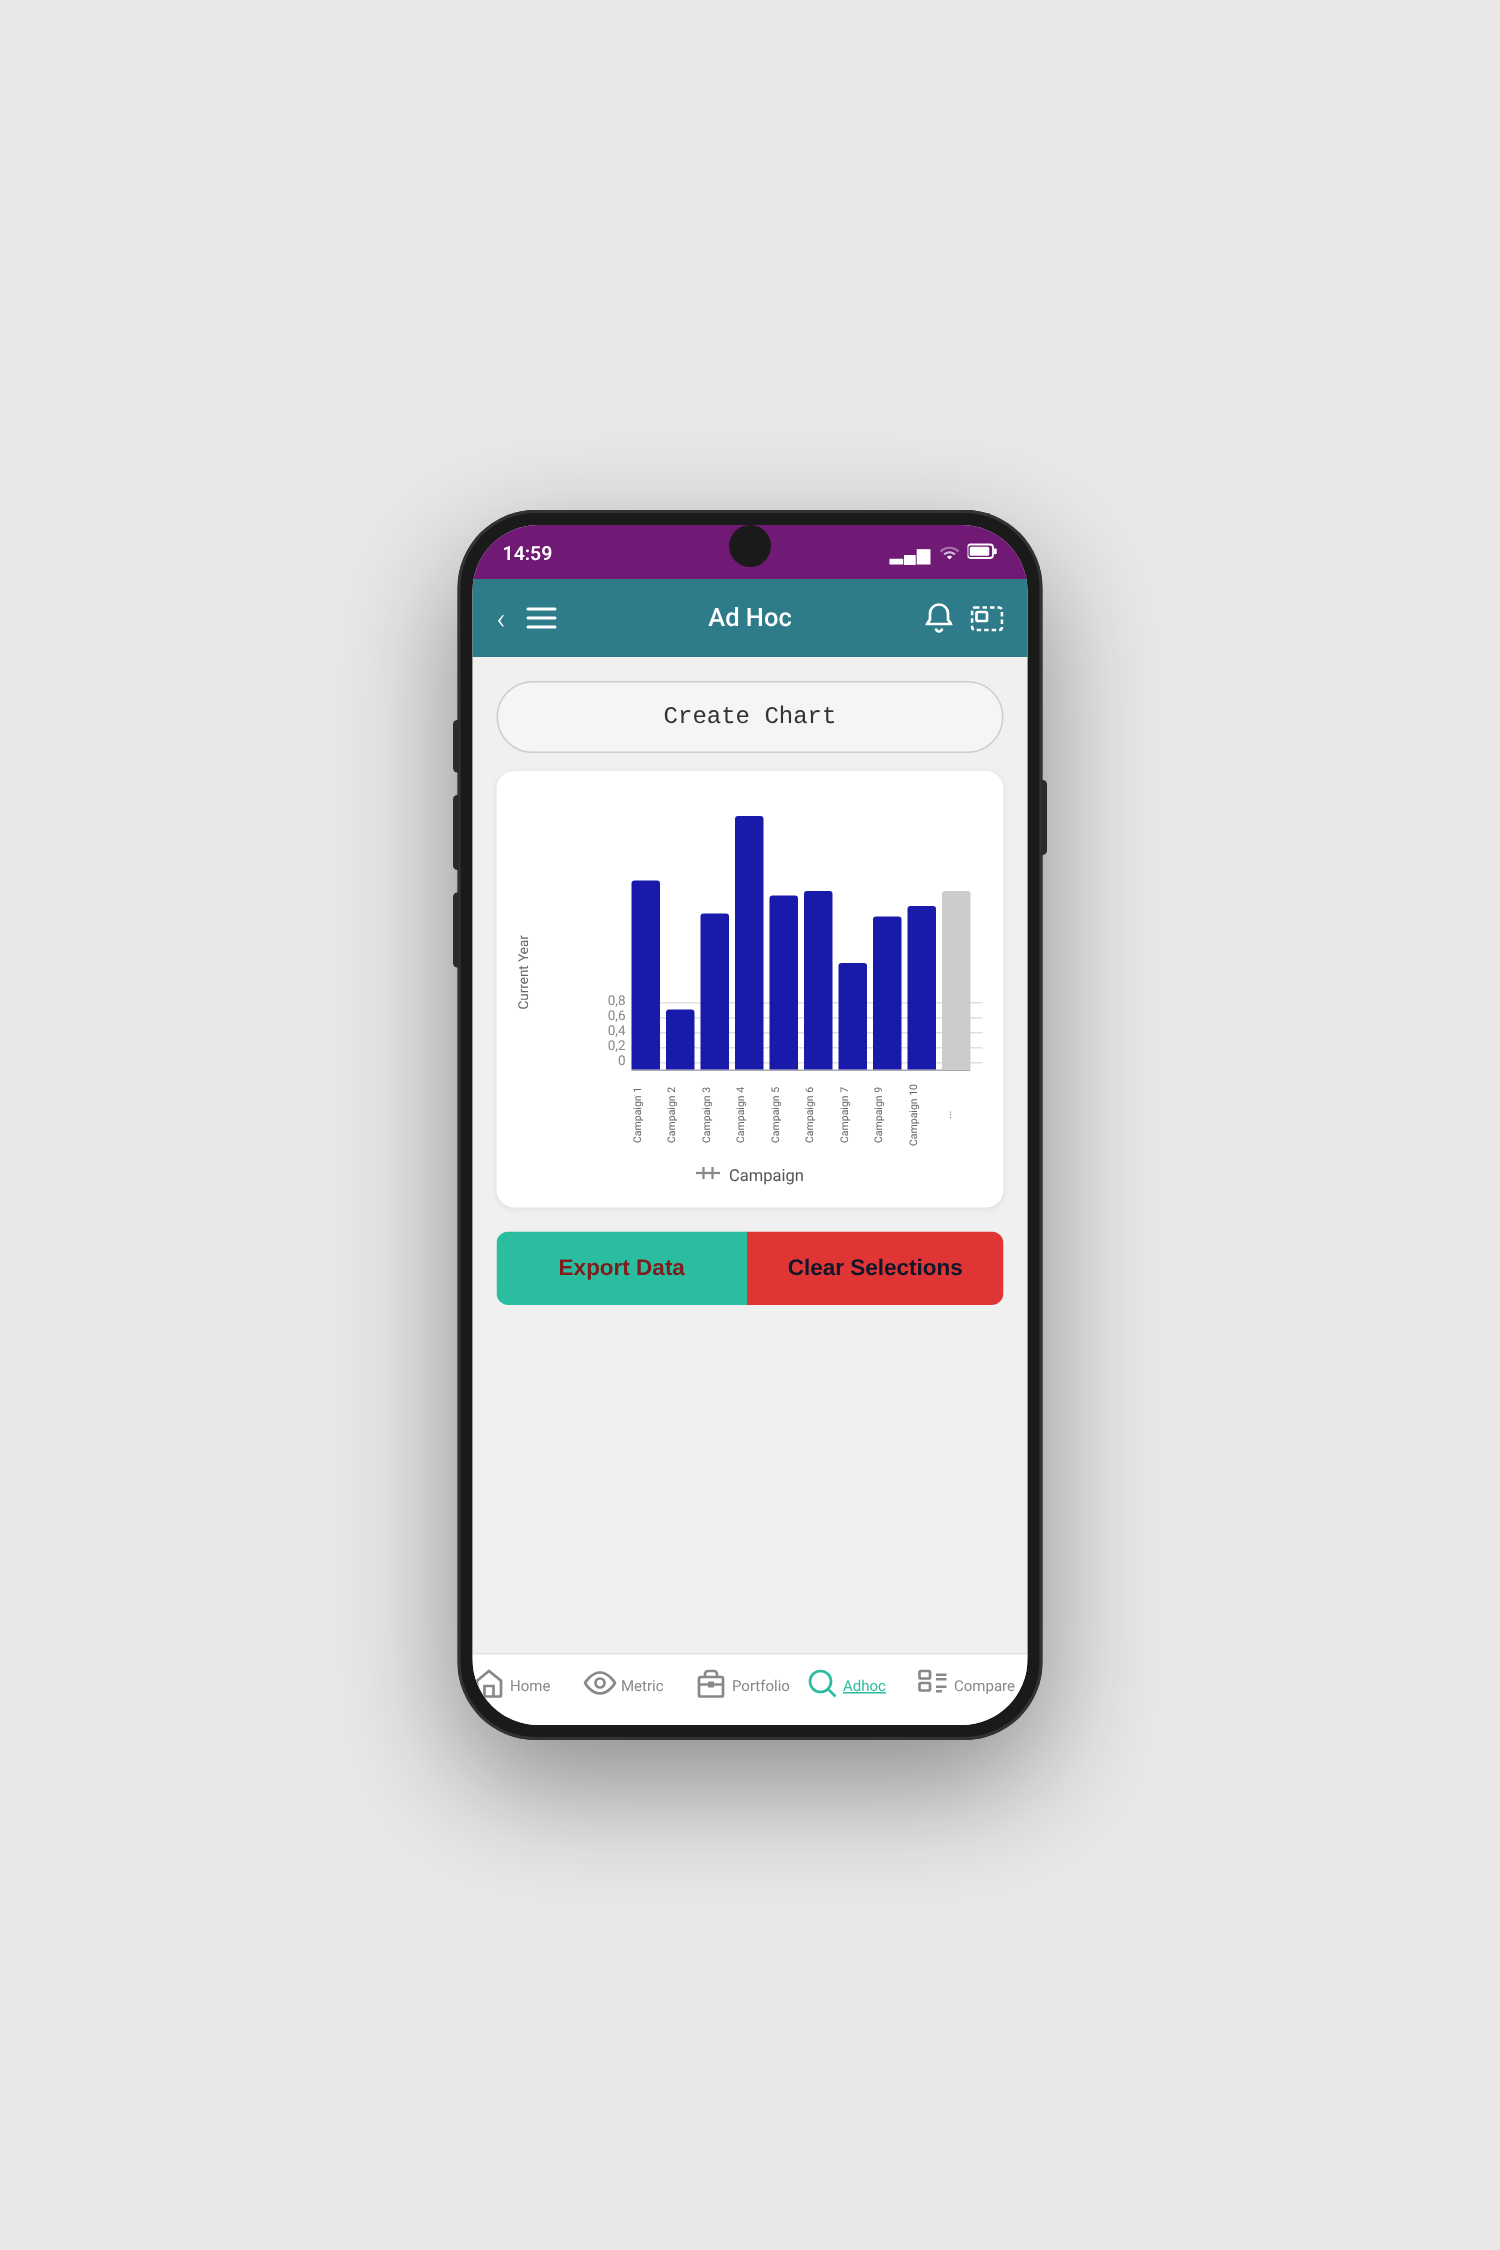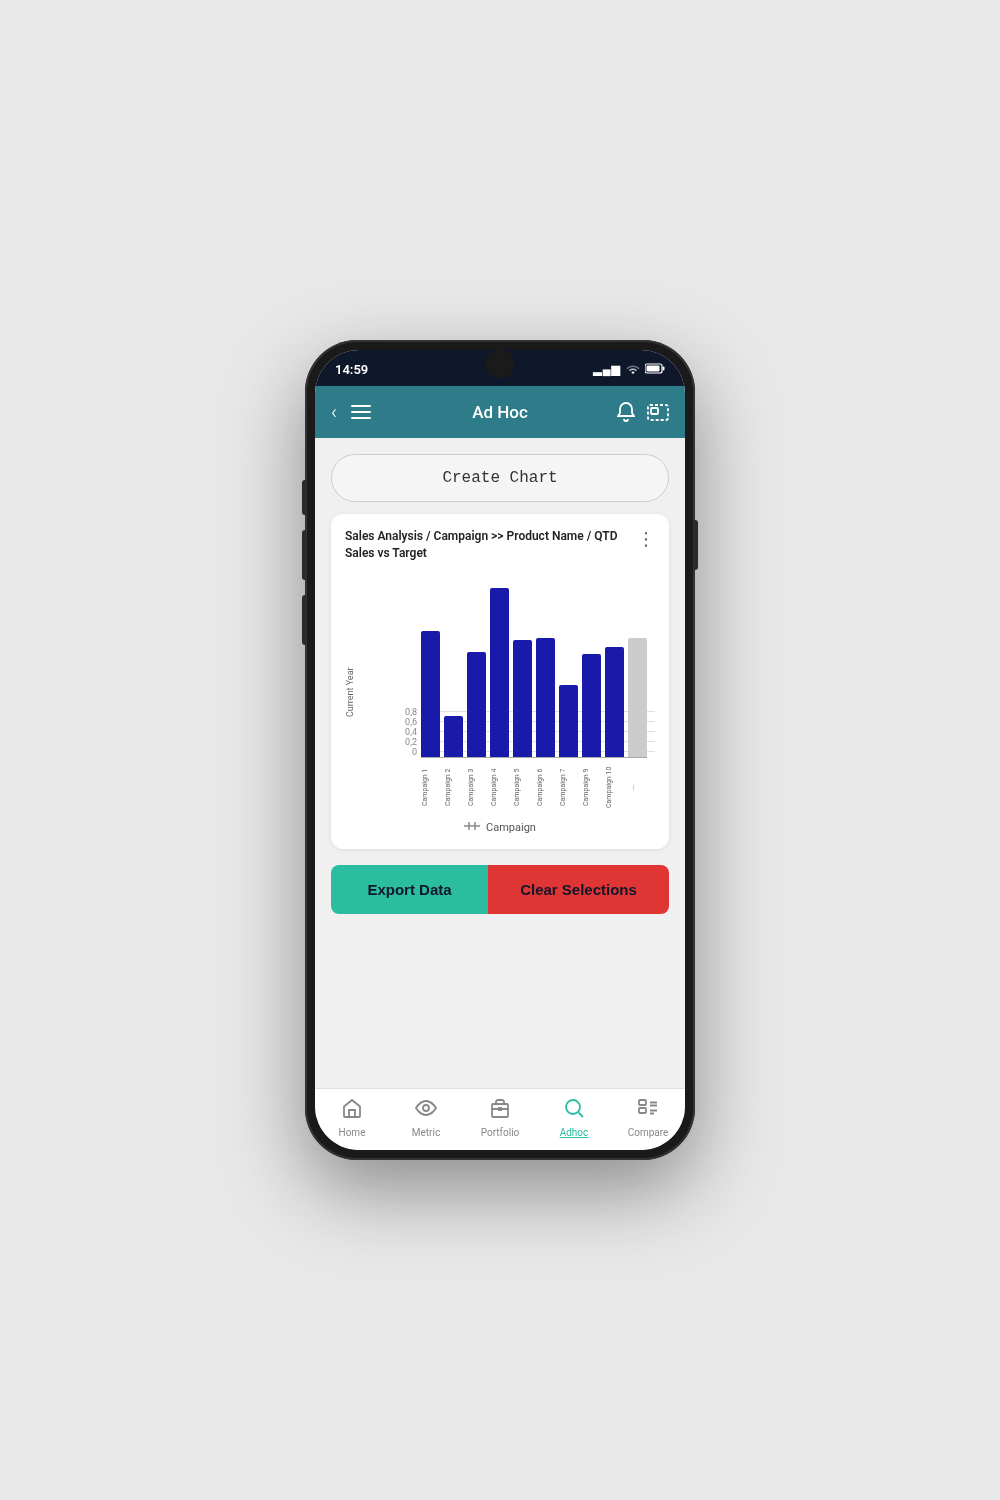--- a/index.html
+++ b/index.html
@@ -37,21 +37,21 @@
       left: 50%;
       transform: translateX(-50%);
       width: 28px;
       height: 28px;
       background: #1a1a1a;
       border-radius: 50%;
       z-index: 100;
     }
     
     .status-bar {
-      background: #0f172a;
+      background: #701a75;
       color: white;
       display: flex;
       justify-content: space-between;
       align-items: center;
       padding: 10px 20px 8px 20px;
       font-size: 13px;
       font-weight: 600;
       min-height: 36px;
       position: relative;
       z-index: 50;
@@ -276,24 +276,24 @@
     
     .bottom-buttons {
       display: flex;
       border-radius: 8px;
       overflow: hidden;
       margin-top: 4px;
     }
     .btn-export {
       flex: 1;
       background: #2bbda0;
-      color: #0f172a;
+      color: #7f1d1d;
       font-size: 15px;
       font-weight: 700;
-      padding: 4px;
+      padding: 14px;
       text-align: center;
       cursor: pointer;
       border: none;
     }
     .btn-clear {
       flex: 1;
       background: #e03535;
       color: #0f172a;
       font-size: 15px;
       font-weight: 700;
@@ -306,21 +306,21 @@
     .bottom-nav {
       background: white;
       display: flex;
       justify-content: space-around;
       align-items: center;
       padding: 8px 0 12px 0;
       border-top: 1px solid #e0e0e0;
     }
     .nav-tab {
       display: flex;
-      flex-direction: column;
+      flex-direction: row;
       align-items: center;
       gap: 3px;
       cursor: pointer;
       flex: 1;
     }
     .nav-tab-icon {
       font-size: 20px;
       color: #888;
     }
     .nav-tab-icon.active {
@@ -430,24 +430,20 @@
           </svg>
         </span>
       </div>
     </div>
 
     <div class="main-content">
 
       <button class="create-chart-btn">Create Chart</button>
 
       <div class="chart-card">
-        <div class="chart-header">
-          <span class="chart-title">Sales Analysis / Campaign &gt;&gt; Product Name / QTD Sales vs Target</span>
-          <span class="chart-menu-dots">⋮</span>
-        </div>
 
         <div class="chart-area">
           <div class="y-axis-label">Current Year</div>
           <div class="chart-inner">
             <div class="chart-plot">
 
               <div class="y-gridlines">
                 <div class="y-tick-row">
                     <span class="y-tick-label">0,8</span>
                     <div class="y-gridline"></div>

